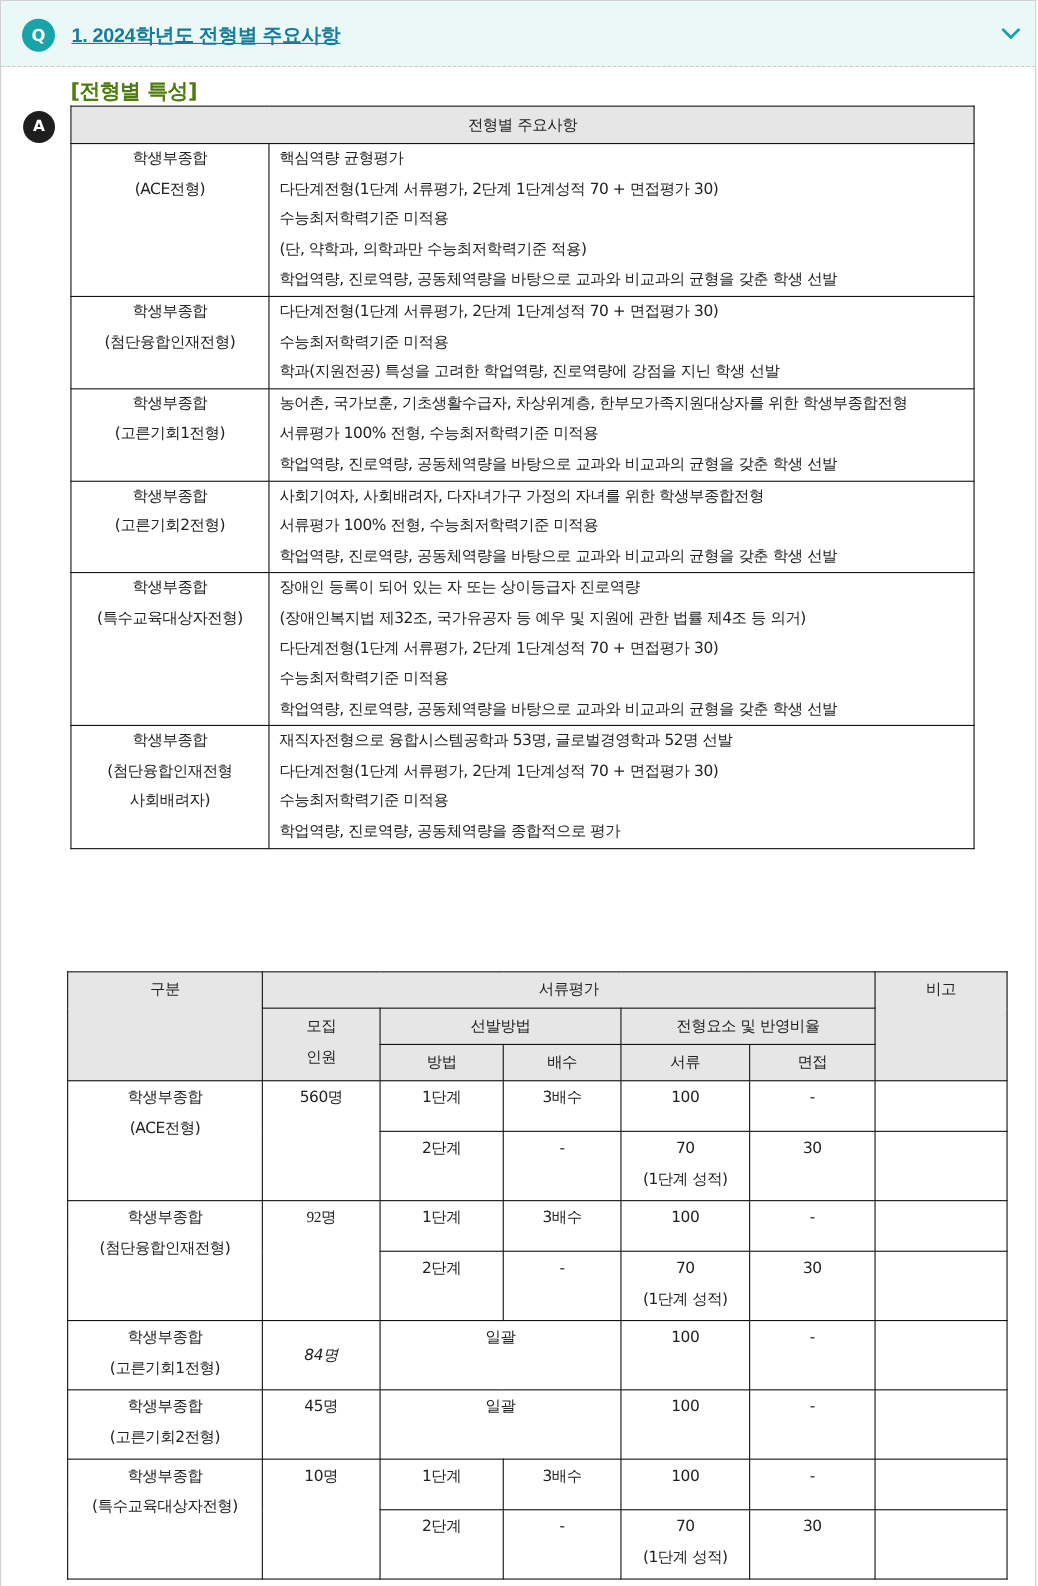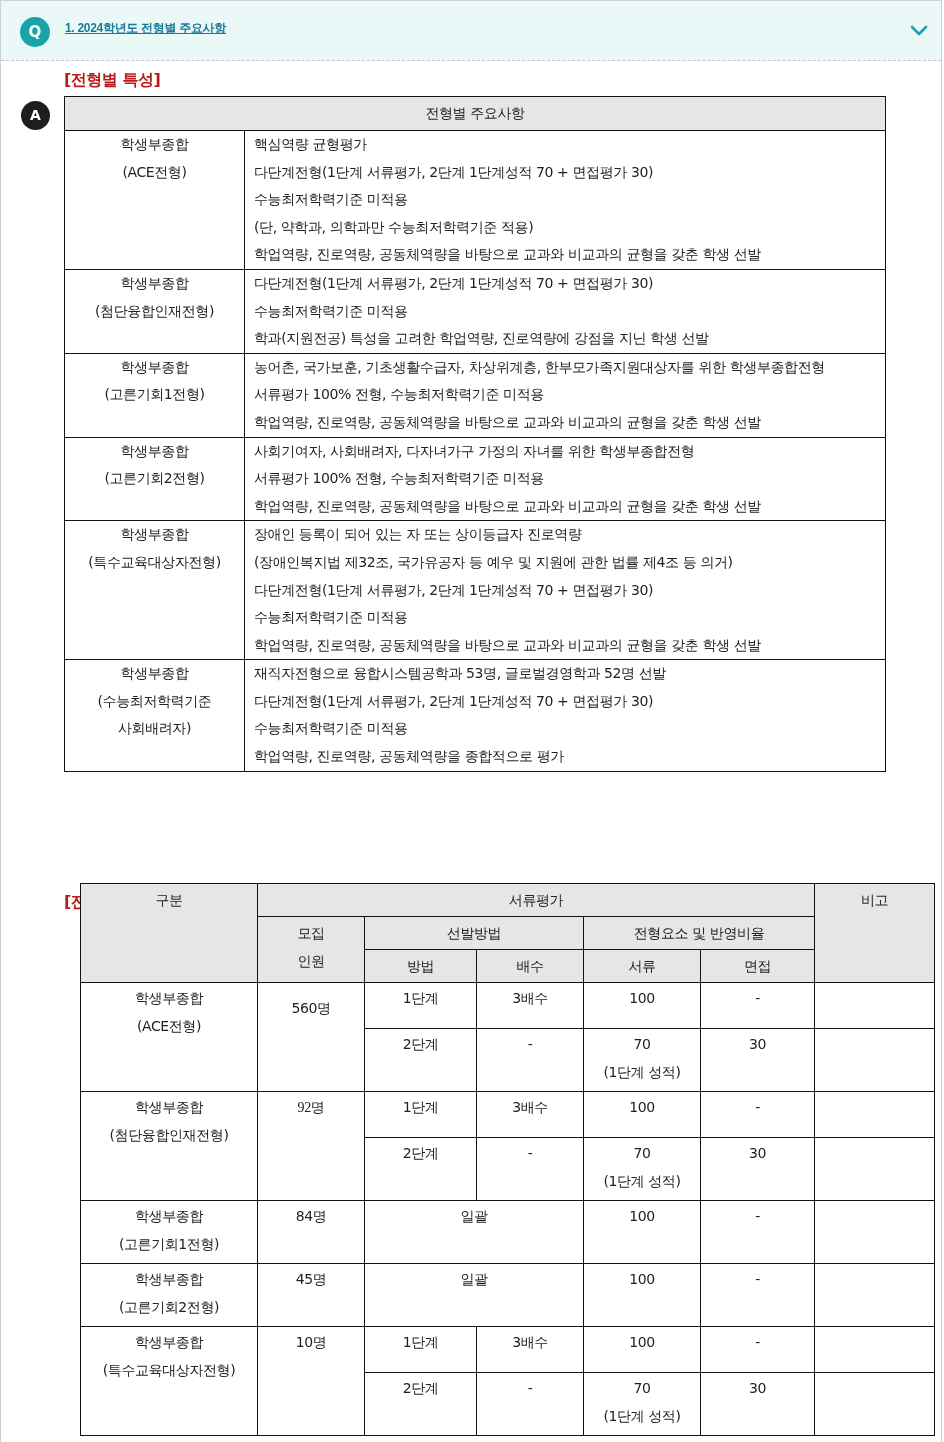--- a/index.html
+++ b/index.html
@@ -21,57 +21,57 @@
     box-sizing:border-box;
   }
   .q-badge {
     position:absolute; left:19px; top:16px; width:30px; height:30px;
     border-radius:50%; background:#17a3a8; color:#fff;
     font-weight:bold; font-size:15px; line-height:30px; text-align:center;
     font-family:"DejaVu Sans",sans-serif;
   }
   .q-title {
     position:absolute; left:64px; top:19px;
-    font-size:12px; color:#187b9a; text-decoration:underline;
+    font-size:18px; color:#187b9a; text-decoration:underline;
     font-family:"Liberation Sans",sans-serif; font-weight:600;
     letter-spacing:-0.3px; cursor:pointer;
   }
   .chevron {
     position:absolute; left:909px; top:24px; width:18px; height:12px;
   }
   .a-badge {
     position:absolute; left:21px; top:101px; width:29px; height:29px;
     border-radius:50%; background:#1e1e1e; color:#fff;
     font-weight:bold; font-size:14px; line-height:29px; text-align:center;
     font-family:"DejaVu Sans",sans-serif;
   }
   .sec-title {
     position:absolute; left:64px;
-    font-size:16px; font-weight:bold; color:#b91c1c;
+    font-size:19px; font-weight:bold; color:#4d7c0f;
     font-family:"DejaVu Sans",sans-serif; letter-spacing:-0.5px;
   }
   table { border-collapse:collapse; position:absolute; table-layout:fixed; }
   td, th {
     border:1px solid #111; font-size:14px; font-weight:normal;
     font-family:"DejaVu Sans",sans-serif; color:#222;
     letter-spacing:-0.4px;
   }
   th { background:#e6e6e6; }
   
   #t1 { left:64px; top:96px; width:821px; }
   #t1 th { height:33px; text-align:center; vertical-align:middle; padding:0; }
   #t1 td { vertical-align:top; padding:0; }
   #t1 td.cat { text-align:center; width:179px; }
   #t1 td.desc { padding-left:9px; padding-right:8px; }
   .line { line-height:27.6px; height:27.6px; white-space:nowrap; }
   .cat .line { line-height:27.6px; }
   .wrap { white-space:normal; line-height:27.6px; text-align:justify; }
   .cellpad { padding-top:1px; padding-bottom:2px; }
   
-  #t2 { left:80px; top:883px; width:854px; }
+  #t2 { left:61px; top:883px; width:854px; }
   #t2 th { text-align:center; vertical-align:top; padding:0; }
   #t2 td { text-align:center; vertical-align:top; padding:0; }
   .h1row th { height:32px; line-height:32px; }
   .h2row th, .h3row th { height:32px; line-height:32px; }
 </style>
 </head>
 <body>
 
 <div class="frame"></div>
 
@@ -153,21 +153,21 @@
           <div class="wrap">장애인 등록이 되어 있는 자 또는 상이등급자 진로역량</div>
           <div class="wrap">(장애인복지법 제32조, 국가유공자 등 예우 및 지원에 관한 법률 제4조 등 의거)</div>
           <div class="wrap">다단계전형(1단계 서류평가, 2단계 1단계성적 70 + 면접평가 30)</div>
           <div class="wrap">수능최저학력기준 미적용</div>
           <div class="wrap">학업역량, 진로역량, 공동체역량을 바탕으로 교과와 비교과의 균형을 갖춘 학생 선발</div>
         </td>
       </tr>
       <tr>
         <td class="cat cellpad">
           <div class="line">학생부종합</div>
-          <div class="line">(수능최저학력기준</div>
+          <div class="line">(첨단융합인재전형</div>
           <div class="line">사회배려자)</div>
         </td>
         <td class="desc cellpad">
           <div class="wrap">재직자전형으로 융합시스템공학과 53명, 글로벌경영학과 52명 선발</div>
           <div class="wrap">다단계전형(1단계 서류평가, 2단계 1단계성적 70 + 면접평가 30)</div>
           <div class="wrap">수능최저학력기준 미적용</div>
           <div class="wrap">학업역량, 진로역량, 공동체역량을 종합적으로 평가</div>
         </td>
       </tr>
     </tbody>
@@ -205,21 +205,21 @@
     <th>서류</th>
     <th>면접</th>
   </tr>
   </tbody>
     <tbody id="t2body">
       <tr>
         <td rowspan="2" style="padding-top:2px;">
           <div class="line">학생부종합</div>
           <div class="line">(ACE전형)</div>
         </td>
-        <td rowspan="2" style="padding-top:12px;">
+        <td rowspan="2" style="padding-top:2px;">
           <div class="line">560명</div>
         </td>
         <td style="height:43px; padding-top:2px;">
           <div class="line">1단계</div>
         </td>
         <td style="height:43px; padding-top:2px;">
           <div class="line">3배수</div>
         </td>
         <td style="height:43px; padding-top:2px;">
           <div class="line">100</div>
@@ -289,21 +289,21 @@
         </td>
         <td style="height:60px; padding-top:2px;">
           <div class="line"></div>
         </td>
       </tr>
       <tr>
         <td style="height:60px; padding-top:2px;">
           <div class="line">학생부종합</div>
           <div class="line">(고른기회1전형)</div>
         </td>
-        <td style="padding-top:2px;">
+        <td style="padding-top:18px;font-style:italic;">
           <div class="line">84명</div>
         </td>
         <td colspan="2" style="padding-top:2px;">
           <div class="line">일괄</div>
         </td>
         <td style="padding-top:2px;">
           <div class="line">100</div>
         </td>
         <td style="padding-top:2px;">
           <div class="line">-</div>

